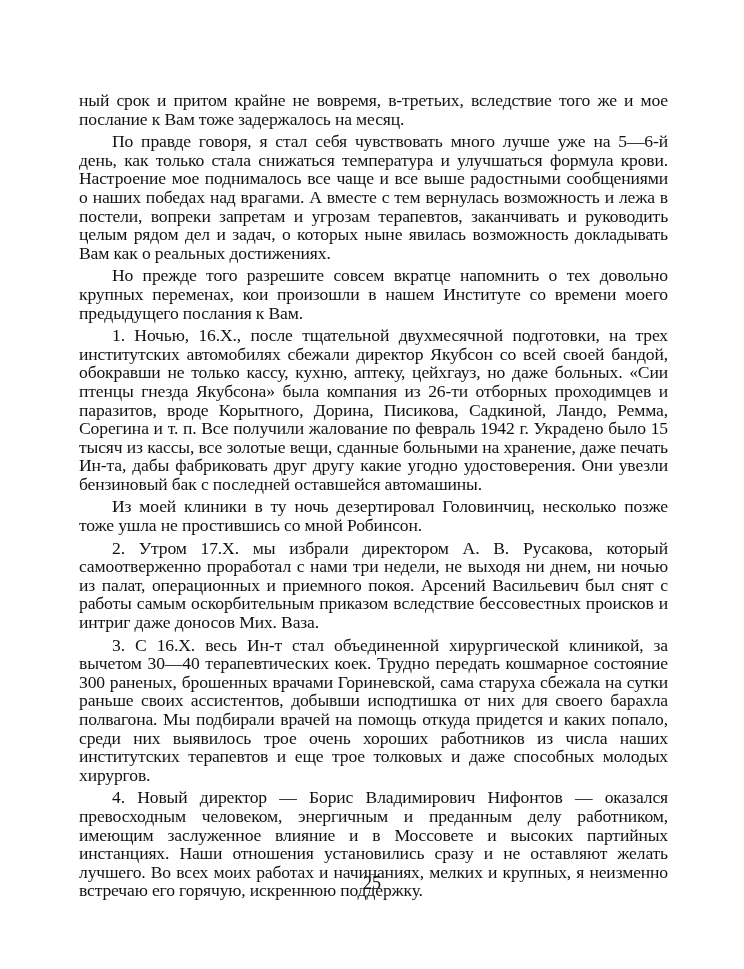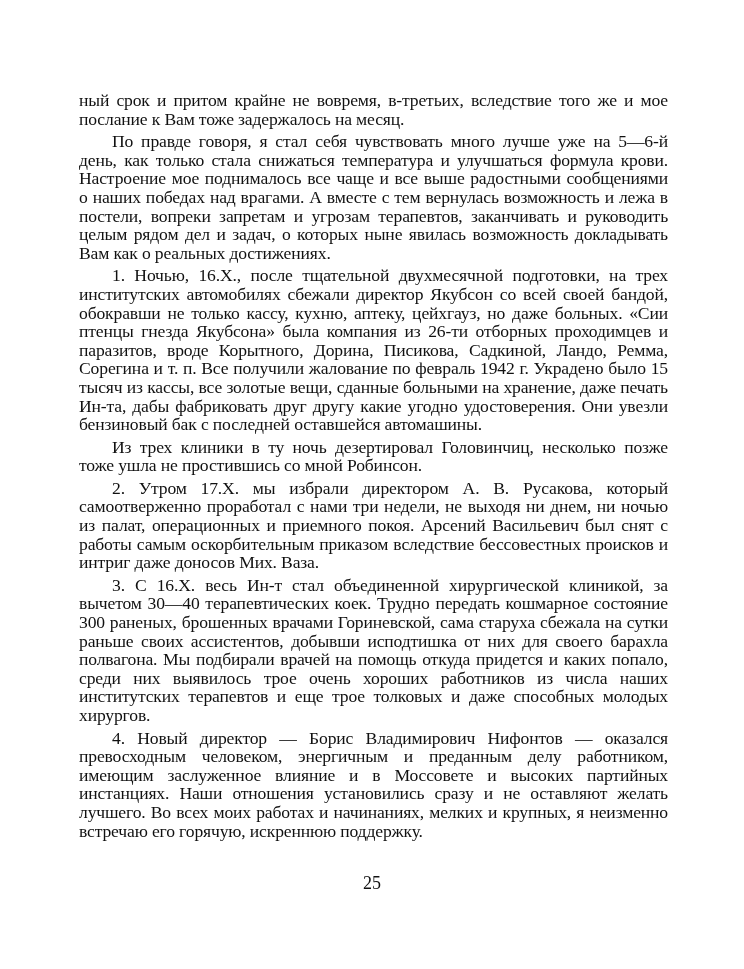--- a/index.html
+++ b/index.html
@@ -24,20 +24,21 @@
     position:absolute; left:0; width:744px; top:873px;
     text-align:center; font-size:18px; font-family:Liberation Serif, serif;
   }
 </style>
 </head>
 <body>
 
 <div class="page">
   <p class="para">ный срок и притом крайне не вовремя, в-третьих, вследствие того же и мое послание к Вам тоже задержалось на месяц.</p>
   <p class="para indent">По правде говоря, я стал себя чувствовать много лучше уже на 5—6-й день, как только стала снижаться температура и улучшаться формула крови. Настроение мое поднималось все чаще и все выше радостными сообщениями о наших победах над врагами. А вместе с тем вернулась возможность и лежа в постели, вопреки запретам и угрозам терапевтов, заканчивать и руководить целым рядом дел и задач, о которых ныне явилась возможность докладывать Вам как о реальных достижениях.</p>
+  <p class="para indent">Но прежде того разрешите совсем вкратце напомнить о тех довольно крупных переменах, кои произошли в нашем Институте со времени моего предыдущего послания к Вам.</p>
   <p class="para indent">1. Ночью, 16.X., после тщательной двухмесячной подготовки, на трех институтских автомобилях сбежали директор Якубсон со всей своей бандой, обокравши не только кассу, кухню, аптеку, цейхгауз, но даже больных. «Сии птенцы гнезда Якубсона» была компания из 26-ти отборных проходимцев и паразитов, вроде Корытного, Дорина, Писикова, Садкиной, Ландо, Ремма, Сорегина и т. п. Все получили жалование по февраль 1942 г. Украдено было 15 тысяч из кассы, все золотые вещи, сданные больными на хранение, даже печать Ин-та, дабы фабриковать друг другу какие угодно удостоверения. Они увезли бензиновый бак с последней оставшейся автомашины.</p>
-  <p class="para indent">Из трех клиники в ту ночь дезертировал Головинчиц, несколько позже тоже ушла не простившись со мной Робинсон.</p>
+  <p class="para indent">Из моей клиники в ту ночь дезертировал Головинчиц, несколько позже тоже ушла не простившись со мной Робинсон.</p>
   <p class="para indent">2. Утром 17.X. мы избрали директором А. В. Русакова, который самоотверженно проработал с нами три недели, не выходя ни днем, ни ночью из палат, операционных и приемного покоя. Арсений Васильевич был снят с работы самым оскорбительным приказом вследствие бессовестных происков и интриг даже доносов Мих. Ваза.</p>
   <p class="para indent">3. С 16.X. весь Ин-т стал объединенной хирургической клиникой, за вычетом 30—40 терапевтических коек. Трудно передать кошмарное состояние 300 раненых, брошенных врачами Гориневской, сама старуха сбежала на сутки раньше своих ассистентов, добывши исподтишка от них для своего барахла полвагона. Мы подбирали врачей на помощь откуда придется и каких попало, среди них выявилось трое очень хороших работников из числа наших институтских терапевтов и еще трое толковых и даже способных молодых хирургов.</p>
   <p class="para indent">4. Новый директор — Борис Владимирович Нифонтов — оказался превосходным человеком, энергичным и преданным делу работником, имеющим заслуженное влияние и в Моссовете и высоких партийных инстанциях. Наши отношения установились сразу и не оставляют желать лучшего. Во всех моих работах и начинаниях, мелких и крупных, я неизменно встречаю его горячую, искреннюю поддержку.</p>
 </div>
 
 <div class="page-number">25</div>
 
 </body></html>

